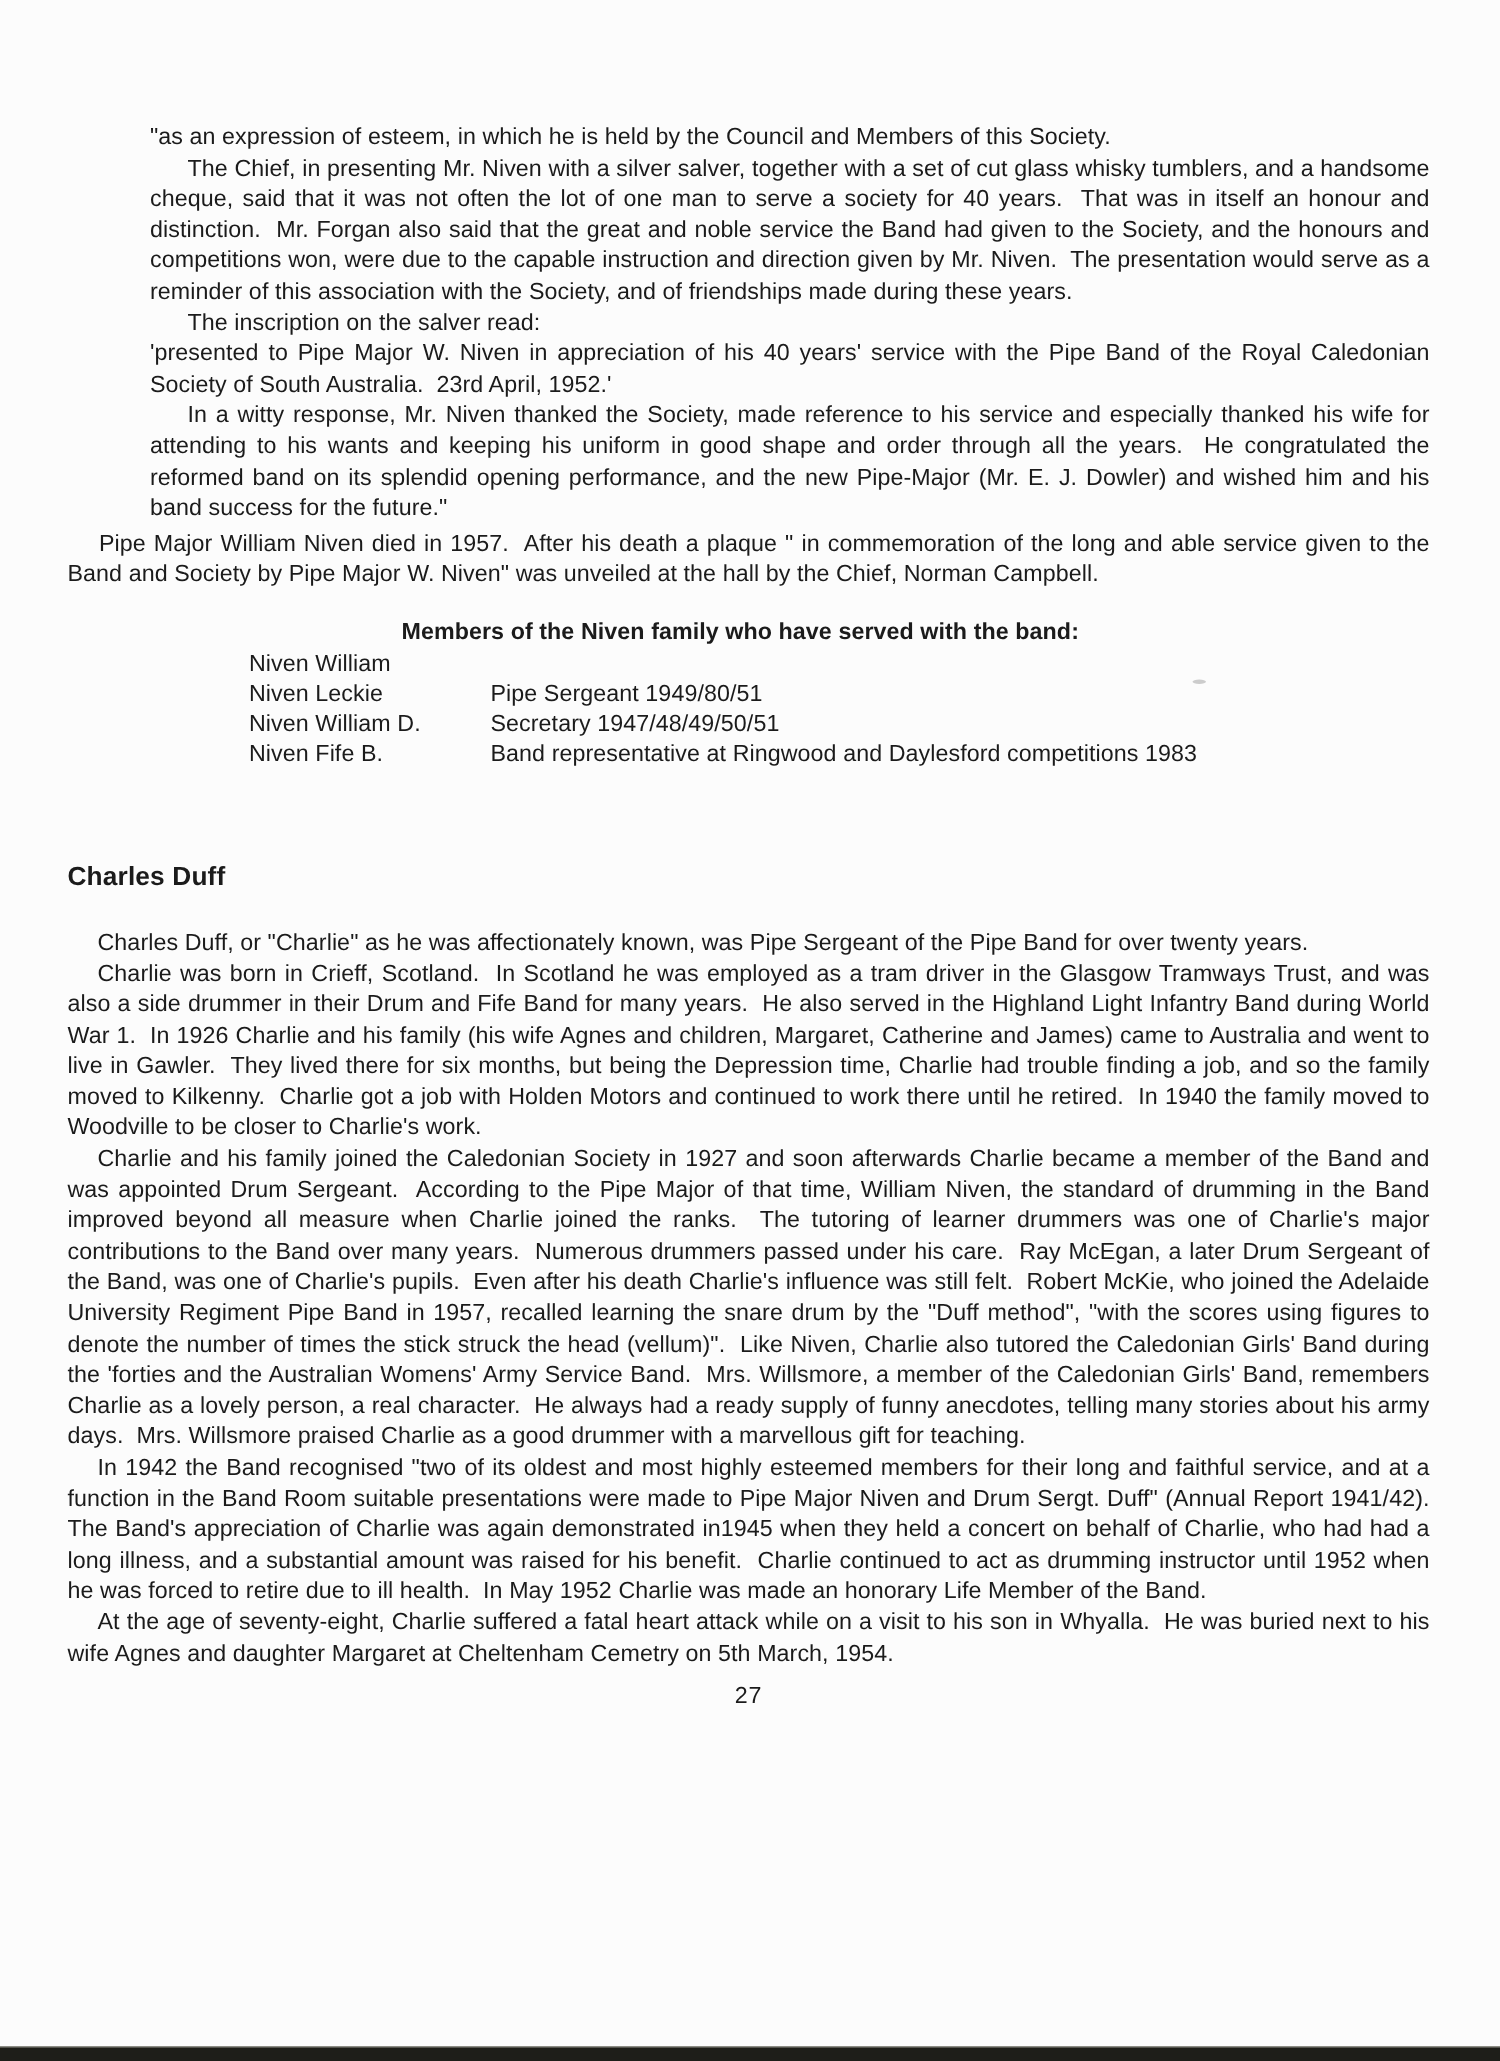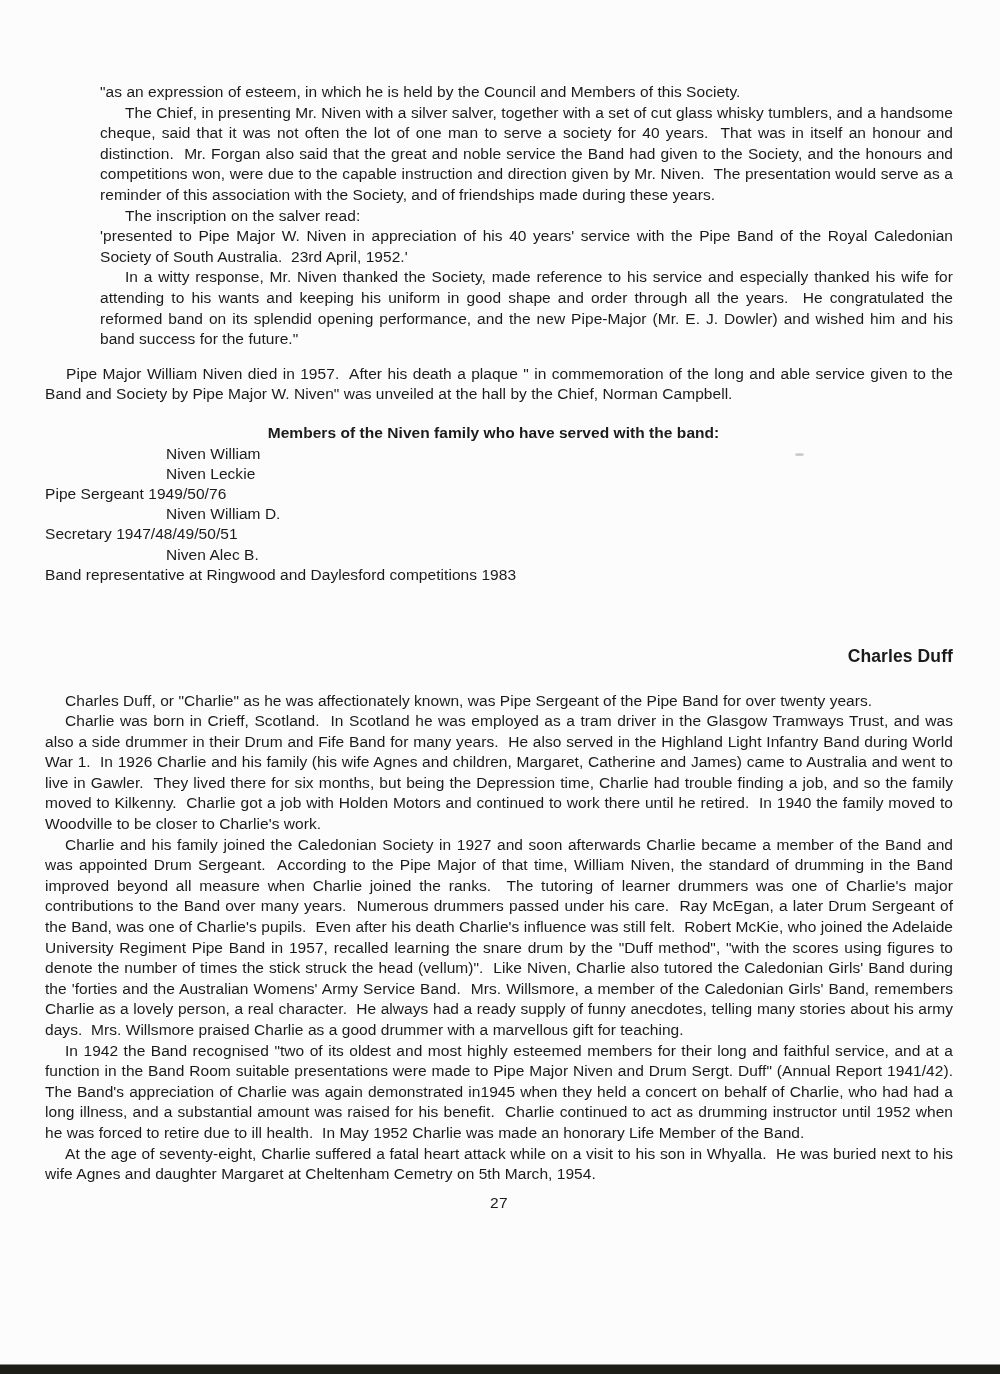--- a/index.html
+++ b/index.html
@@ -29,37 +29,37 @@
   .ind  { text-indent: 25px; }
 
   
   .main-block {
     padding: 0 47px 0 45px;
     font-size: 15.5px;
     line-height: 20.6px;
     text-align: justify;
     letter-spacing: 0.05px;
   }
-  .niven-death { margin-top: 14px; text-indent: 21px; }
+  .niven-death { margin-top: 3px; text-indent: 21px; }
 
   .family-heading {
     font-weight: bold;
     margin-top: 18px;
     margin-left: -11px;
     text-align: center;
   }
   .family-table { line-height: 20.2px; text-align: left; }
-  .family-row { display: flex; flex-direction: column; }
+  .family-row { display: flex; }
   .family-name { width: 161px; margin-left: 121px; flex: none; }
   .family-role { flex: 1; }
 
   .charles-title {
     font-weight: bold;
     font-size: 17.5px;
-    text-align: right;
+    text-align: left;
     margin-top: 61px;
     letter-spacing: 0.1px;
   }
   .cp { text-indent: 20px; }
   .cp-first { margin-top: 24px; }
 
   .page-number {
     margin-top: 8px;
     text-align: center;
     font-size: 15.5px;
@@ -100,28 +100,28 @@
     <p class="niven-death">Pipe Major William Niven died in 1957.  After his death a plaque " in commemoration of the long and able service given to the Band and Society by Pipe Major W. Niven" was unveiled at the hall by the Chief, Norman Campbell.</p>
 
     <p class="family-heading">Members of the Niven family who have served with the band:</p>
 
     <div class="family-table">
       <div class="family-row">
         <span class="family-name">Niven William</span>
       </div>
       <div class="family-row">
         <span class="family-name">Niven Leckie</span>
-        <span class="family-role">Pipe Sergeant 1949/50/76</span>
+        <span class="family-role">Pipe Sergeant 1949/80/51</span>
       </div>
       <div class="family-row">
         <span class="family-name">Niven William D.</span>
         <span class="family-role">Secretary 1947/48/49/50/51</span>
       </div>
       <div class="family-row">
-        <span class="family-name">Niven Alec B.</span>
+        <span class="family-name">Niven Fife B.</span>
         <span class="family-role">Band representative at Ringwood and Daylesford competitions 1983</span>
       </div>
     </div>
 
     <p class="charles-title">Charles Duff</p>
 
     <p class="cp cp-first">Charles Duff, or "Charlie" as he was affectionately known, was Pipe Sergeant of the Pipe Band for over twenty years.</p>
     <p class="cp">Charlie was born in Crieff, Scotland.  In Scotland he was employed as a tram driver in the Glasgow Tramways Trust, and was also a side drummer in their Drum and Fife Band for many years.  He also served in the Highland Light Infantry Band during World War 1.  In 1926 Charlie and his family (his wife Agnes and children, Margaret, Catherine and James) came to Australia and went to live in Gawler.  They lived there for six months, but being the Depression time, Charlie had trouble finding a job, and so the family moved to Kilkenny.  Charlie got a job with Holden Motors and continued to work there until he retired.  In 1940 the family moved to Woodville to be closer to Charlie's work.</p>
     <p class="cp">Charlie and his family joined the Caledonian Society in 1927 and soon afterwards Charlie became a member of the Band and was appointed Drum Sergeant.  According to the Pipe Major of that time, William Niven, the standard of drumming in the Band improved beyond all measure when Charlie joined the ranks.  The tutoring of learner drummers was one of Charlie's major contributions to the Band over many years.  Numerous drummers passed under his care.  Ray McEgan, a later Drum Sergeant of the Band, was one of Charlie's pupils.  Even after his death Charlie's influence was still felt.  Robert McKie, who joined the Adelaide University Regiment Pipe Band in 1957, recalled learning the snare drum by the "Duff method", "with the scores using figures to denote the number of times the stick struck the head (vellum)".  Like Niven, Charlie also tutored the Caledonian Girls' Band during the 'forties and the Australian Womens' Army Service Band.  Mrs. Willsmore, a member of the Caledonian Girls' Band, remembers Charlie as a lovely person, a real character.  He always had a ready supply of funny anecdotes, telling many stories about his army days.  Mrs. Willsmore praised Charlie as a good drummer with a marvellous gift for teaching.</p>
     <p class="cp">In 1942 the Band recognised "two of its oldest and most highly esteemed members for their long and faithful service, and at a function in the Band Room suitable presentations were made to Pipe Major Niven and Drum Sergt. Duff" (Annual Report 1941/42).  The Band's appreciation of Charlie was again demonstrated in1945 when they held a concert on behalf of Charlie, who had had a long illness, and a substantial amount was raised for his benefit.  Charlie continued to act as drumming instructor until 1952 when he was forced to retire due to ill health.  In May 1952 Charlie was made an honorary Life Member of the Band.</p>

